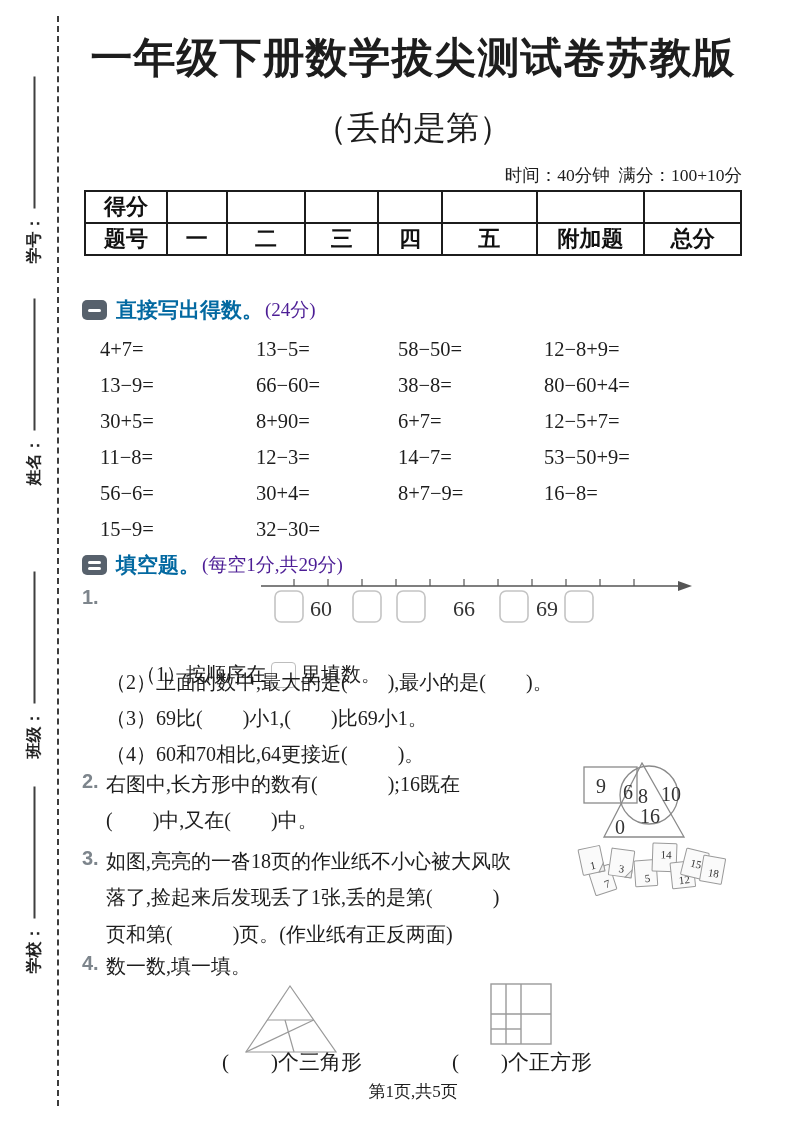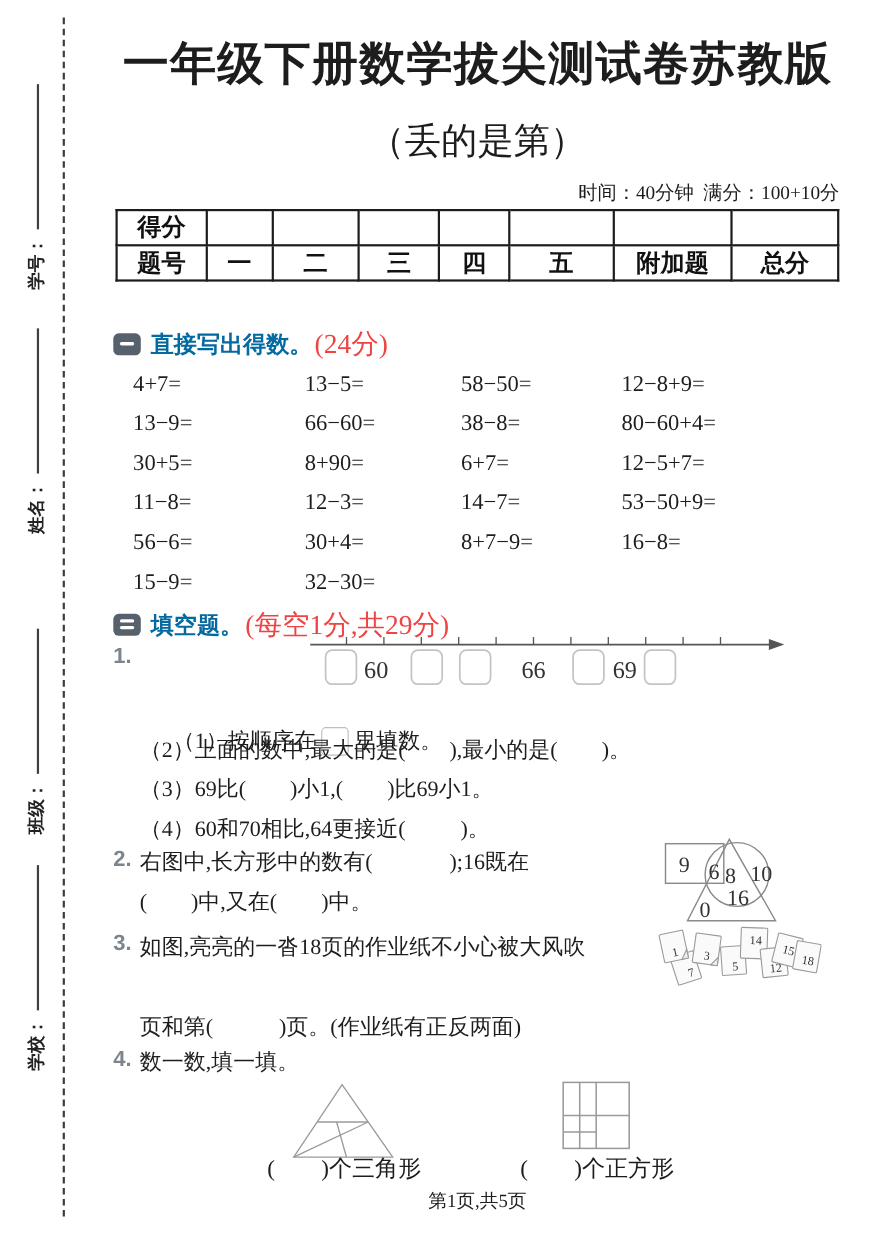--- a/index.html
+++ b/index.html
@@ -15,21 +15,21 @@
     border-left:2px dashed #3c3c3c;
   }
   .side-item {
     position:absolute; left:34px; display:flex; align-items:center; gap:7px;
     white-space:nowrap; transform:translate(-50%,-50%) rotate(-90deg);
     font-family:"Liberation Sans","DejaVu Sans",sans-serif;
     font-weight:bold; font-size:16px; color:#222;
   }
   .side-item .write-line { display:inline-block; width:132px; height:0; border-bottom:2px solid #3f3f3f; }
   
-  .main { position:absolute; left:103px; top:0; width:662px; height:1079px; }
+  .main { position:absolute; left:82px; top:0; width:662px; height:1079px; }
   .title {
     position:absolute; top:30px; left:0; width:100%; text-align:center;
     font-size:42px; font-weight:700; letter-spacing:1px;
   }
   .subtitle {
     position:absolute; top:106px; left:0; width:100%; text-align:center;
     font-size:33px; font-weight:400;
   }
   .meta {
     position:absolute; top:163px; right:2px; font-size:17.5px; white-space:pre;
@@ -51,21 +51,21 @@
   .sec-icon {
     width:25px; height:20px; border-radius:5px; background:#57616c;
     display:inline-flex; flex-direction:column; justify-content:center; align-items:center;
     gap:3px; margin-right:9px; flex:none;
   }
   .sec-icon i { display:block; width:13px; height:3px; background:#fff; border-radius:1.5px; }
   .sec-title {
     font-family:"Liberation Sans","DejaVu Sans",sans-serif;
     font-weight:bold; font-size:21px; color:#0369a1;
   }
-  .sec-points { font-size:25px; color:#ef4444; margin-left:2px; white-space:pre; }
+  .sec-points { font-size:19px; color:#4c1d95; margin-left:2px; white-space:pre; }
   
   .prob-grid {
     position:absolute; top:331px; left:18px; width:630px;
     display:grid; grid-template-columns:156px 142px 146px 1fr;
     grid-auto-rows:36px; align-items:center;
     font-size:20.5px;
   }
   
   .qnum {
     position:absolute; left:0;
@@ -234,20 +234,21 @@
       <text x="14" y="38" font-size="20">9</text>
       <text x="41" y="44" font-size="20">6</text>
       <text x="56" y="48" font-size="20">8</text>
       <text x="79" y="46" font-size="20">10</text>
       <text x="58" y="68" font-size="20">16</text>
       <text x="33" y="79" font-size="20">0</text>
     </svg>
 
     <span class="qnum" style="top:847px">3.</span>
     <div class="qline" style="top:847px">如图,亮亮的一沓18页的作业纸不小心被大风吹</div>
+    <div class="qline" style="top:883px">落了,捡起来后发现丢了1张,丢的是第(            )</div>
     <div class="qline" style="top:920px">页和第(            )页。(作业纸有正反两面)</div>
     <svg class="fig" style="left:492px; top:841px" width="152" height="70" viewBox="0 0 152 70">
       <g transform="translate(14,30) rotate(-18)">
         <rect width="22" height="26" rx="1" fill="#fafafa" stroke="#9a9a9a"></rect>
           <text x="17" y="22" font-size="11" text-anchor="end">7</text>
       </g>
       <g transform="translate(4,9) rotate(-12)">
         <rect width="22" height="26" rx="1" fill="#fafafa" stroke="#9a9a9a"></rect>
           <path d="M22 18 L16 26 L22 26 Z" fill="#eee" stroke="#9a9a9a"></path>
           <text x="14" y="22" font-size="11" text-anchor="end">1</text>

